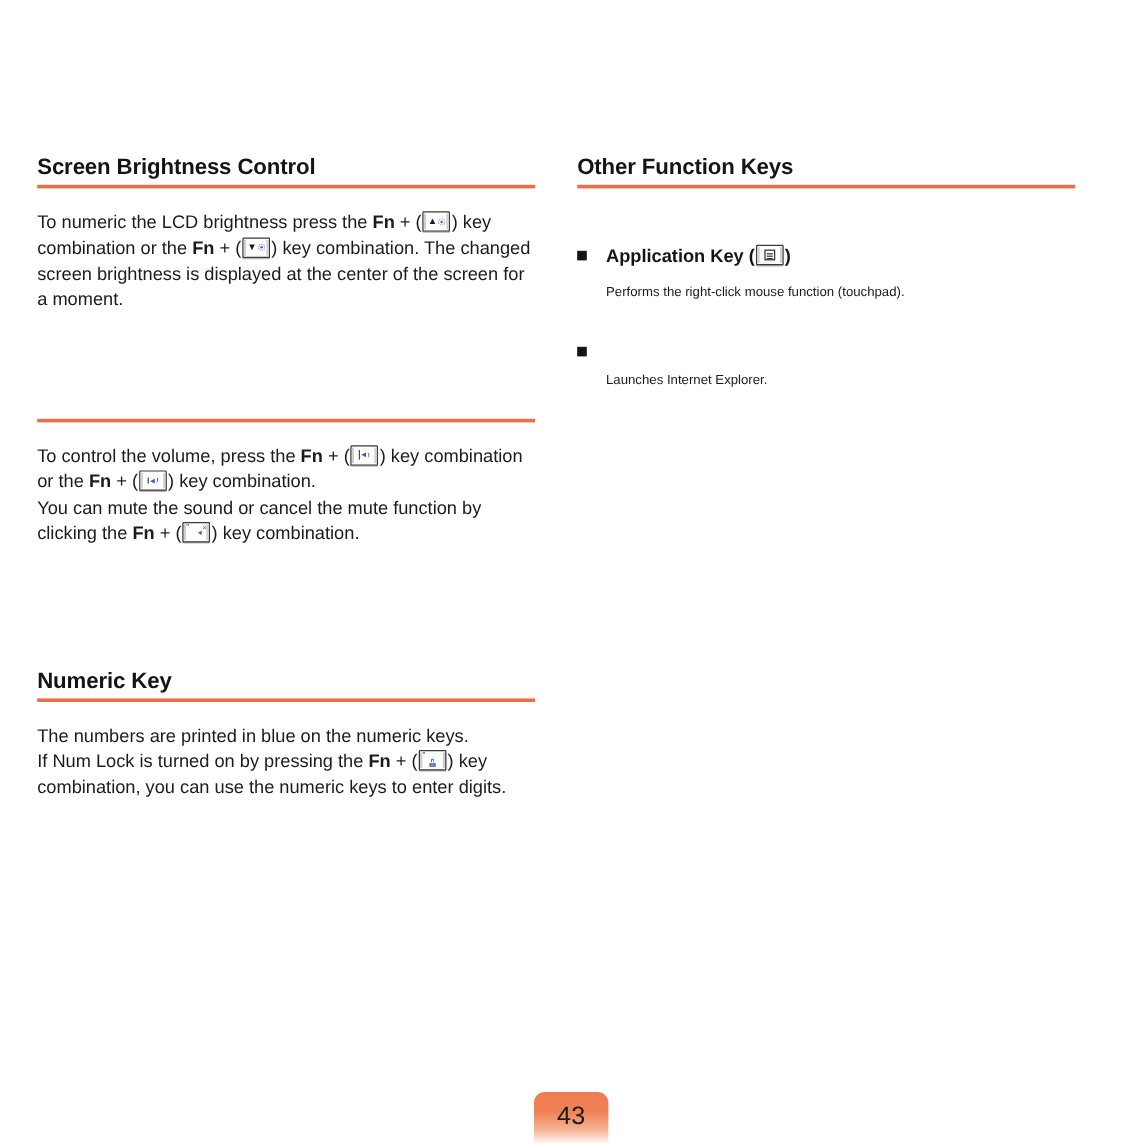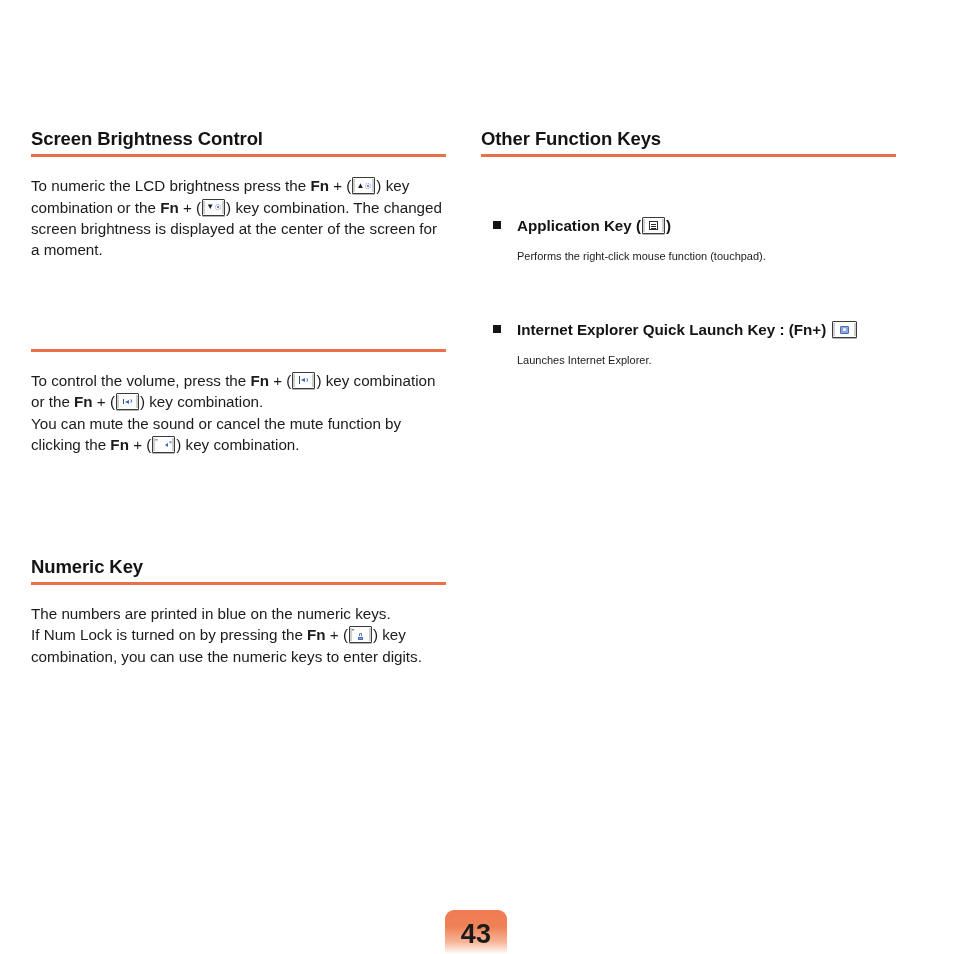--- a/index.html
+++ b/index.html
@@ -59,21 +59,21 @@
     line-height: 21.4px;
     color: #1b1b1b;
     margin: 0;
   }
   .body-text b { font-weight: bold; }
 
   .spacer-lg { height: 88px; }
   .spacer-xl { height: 100px; }
 
   
-  .bullet-block { margin: 12px; }
+  .bullet-block { margin: 0; }
   .bullet-row {
     display: flex;
     align-items: flex-start;
     gap: 0;
   }
   .bullet-marker {
     width: 24px;
     flex: 0 0 24px;
     padding-top: 6px;
     line-height: 0;
@@ -285,22 +285,22 @@
     height: 44px;
     border-radius: 9px 9px 0 0;
     background: linear-gradient(180deg, #ef7b52 0%, #f08257 38%, #f6b496 72%, #fdf1ea 95%, #ffffff 100%);
     display: flex;
     align-items: flex-start;
     justify-content: center;
     padding-top: 9px;
     box-sizing: border-box;
   }
   .page-badge span {
-    font-size: 27px;
-    font-weight: bold;
+    font-size: 21px;
+    font-weight: normal;
     color: #1b1b1b;
     letter-spacing: 0.2px;
   }
 </style>
 </head>
 <body>
 
 <div class="page">
 
   <div class="columns">
@@ -364,23 +364,20 @@
           <div class="bullet-desc">Performs the right-click mouse function (touchpad).</div>
         </div>
 
         <div class="bullet-gap"></div>
 
         <div class="bullet-block">
           <div class="bullet-row">
             <span class="bullet-marker">
                 <i></i>
               </span>
-            <span class="bullet-title"><span>Internet Explorer Quick Launch Key : (Fn+) </span><span class="key wide"><span class="side l"></span><span class="side r"></span><span class="glyph">
-                    <span class="ie"></span>
-                  </span></span><span></span></span>
           </div>
           <div class="bullet-desc">Launches Internet Explorer.</div>
         </div>
 
       </div>
 
     </div>
 
   </div>
 

